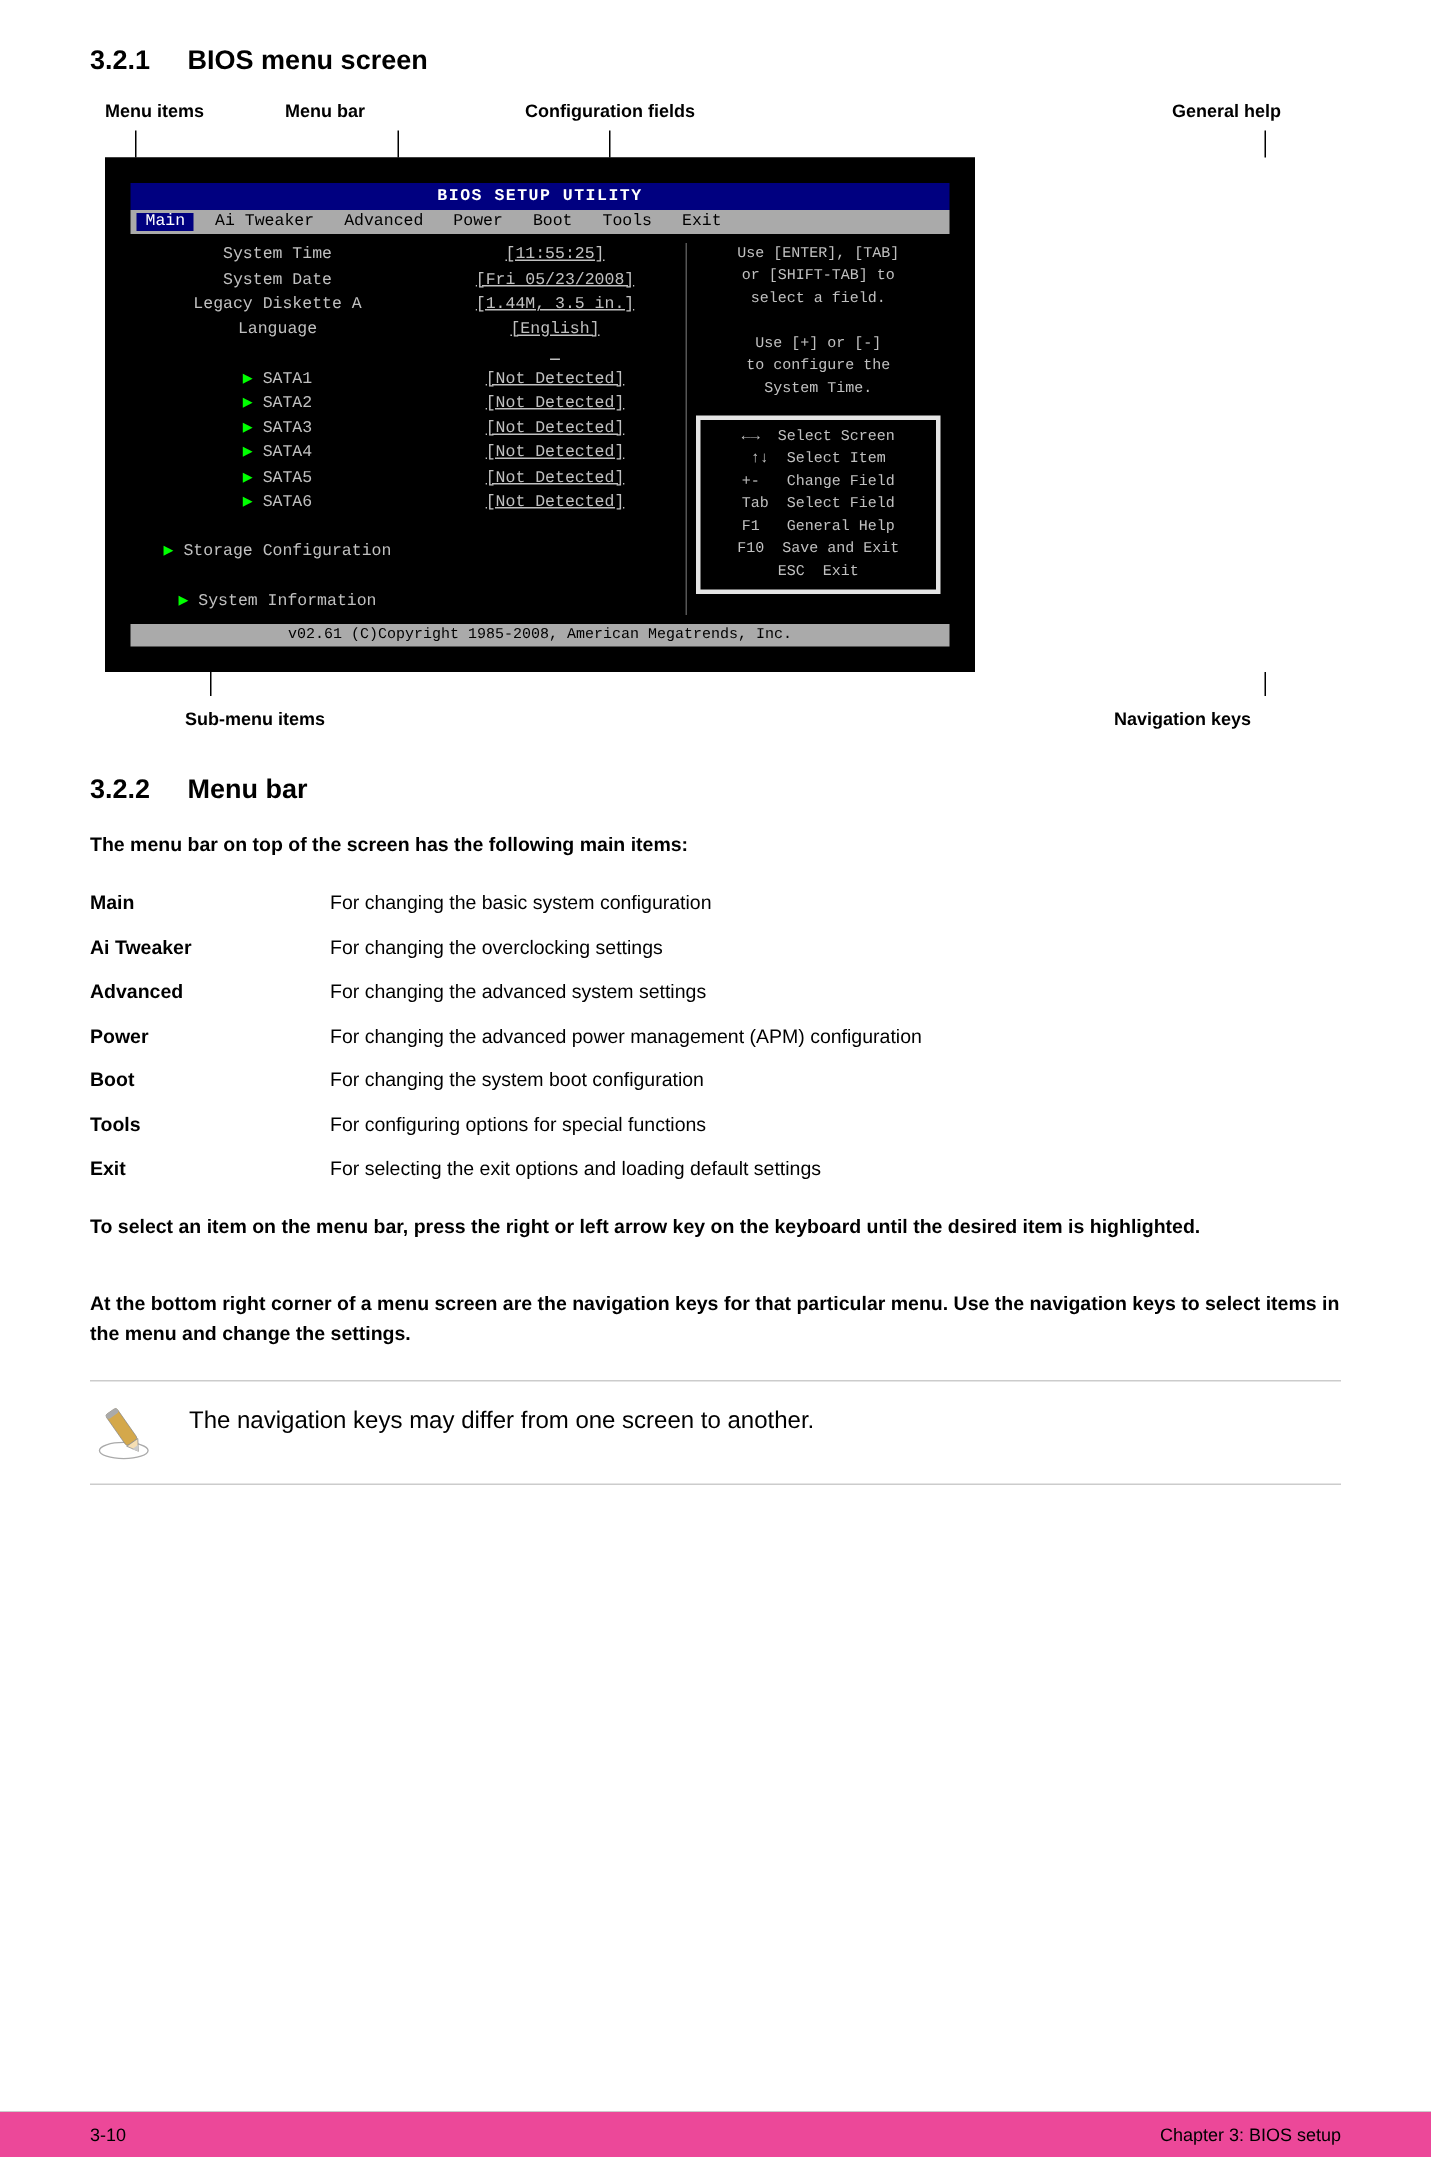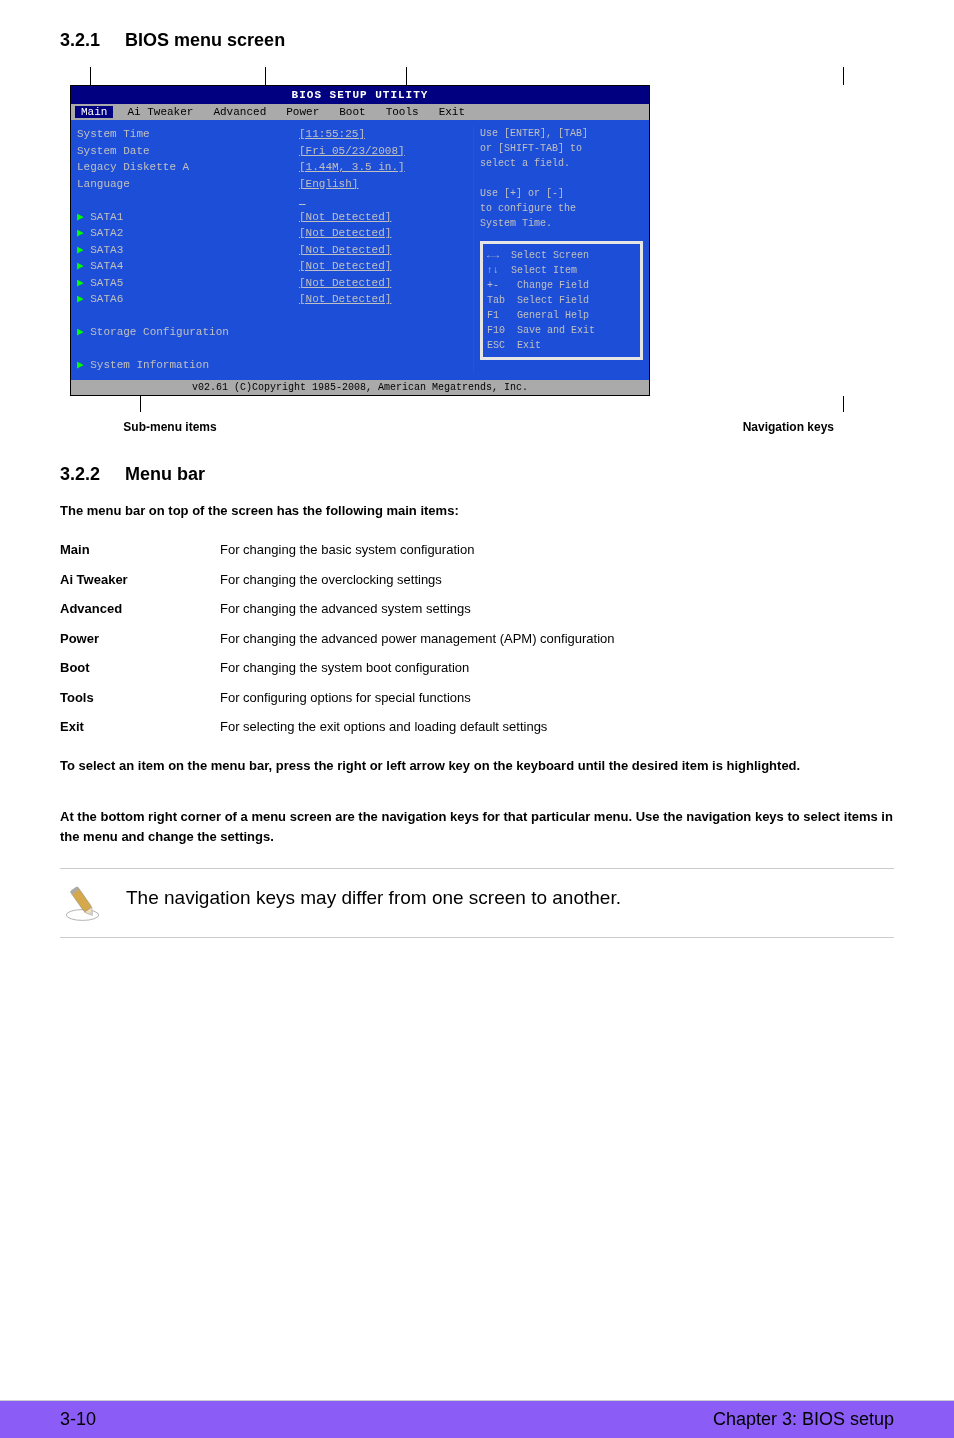--- a/index.html
+++ b/index.html
@@ -33,25 +33,25 @@
       padding-left: 10px;
     }
     .label-menu-items { width: 120px; }
     .label-menu-bar { width: 160px; }
     .label-config-fields { width: 220px; }
     .label-general-help { margin-left: auto; margin-right: 40px; }
 
     
     .bios-screen {
       border: 1px solid #000;
-      background: #1d4ed8;
+      background: #000000;
       color: #c0c0c0;
       font-family: 'Courier New', monospace;
       font-size: 11px;
-      padding: 0;
+      padding: 16px;
       width: 580px;
       margin-left: 10px;
     }
     .bios-title-bar {
       text-align: center;
       color: #ffffff;
       padding: 3px 0;
       background: #000080;
       font-weight: bold;
       letter-spacing: 1px;
@@ -71,20 +71,21 @@
       color: #000;
     }
     .bios-menubar .menu-item.active {
       background: #000080;
       color: #ffffff;
     }
     .bios-content {
       display: flex;
       padding: 6px;
       min-height: 200px;
+      text-align: center;
     }
     .bios-left {
       flex: 1;
       color: #c0c0c0;
       font-family: 'Courier New', monospace;
       font-size: 11px;
       line-height: 1.5;
     }
     .bios-center {
       width: 180px;
@@ -171,41 +172,47 @@
       border-bottom: 1px solid #ccc;
       padding: 10px 0;
       margin-top: 20px;
       gap: 16px;
     }
     .note-icon {
       width: 50px;
       flex-shrink: 0;
     }
     .note-text {
-      font-size: 19px;
+      font-size: 16px;
       line-height: 1.6;
       padding-top: 4px;
     }
 
     
     .pencil-svg {
       width: 45px;
       height: 45px;
     }
   </style>
 </head>
 <body>
 
 <h2 class="section-heading">
   <span>3.2.1</span>&nbsp;&nbsp;&nbsp;&nbsp;
   <span>BIOS menu screen</span>
 </h2>
 
 <div class="bios-diagram">
 
+  <div class="diagram-labels-top">
+    <span class="label-menu-items">Menu items</span>
+    <span class="label-menu-bar">Menu bar</span>
+    <span class="label-config-fields">Configuration fields</span>
+    <span class="label-general-help">General help</span>
+  </div>
 
   <div style="display:flex; height:18px; padding-left:10px; align-items:flex-end;">
     <div style="width:50px; border-left:1px solid #000; height:18px; margin-left:20px;"></div>
     <div style="width:1px; border-left:1px solid #000; height:18px; margin-left:125px;"></div>
     <div style="width:1px; border-left:1px solid #000; height:18px; margin-left:140px;"></div>
     <div style="width:1px; border-left:1px solid #000; height:18px; margin-left:auto; margin-right:50px;"></div>
   </div>
 
   <div class="bios-screen">
     <div class="bios-title-bar">BIOS SETUP UTILITY</div>
@@ -340,16 +347,16 @@
           <rect x="20" y="8" width="10" height="4" rx="2" fill="#aaa"></rect>
           <polygon points="20,36 30,36 25,44" fill="#f5deb3" stroke="#888" stroke-width="0.5"></polygon>
           <polygon points="22,40 28,40 25,44" fill="#ccc"></polygon>
         </g>
       </svg>
     </div>
     <div class="note-text">The navigation keys may differ from one screen to another.</div>
   </div>
 </div>
 
-<div style="position:fixed; bottom:0; left:0; right:0; background:#8b5cf6; border-top:1px solid #ccc; display:flex; justify-content:space-between; padding:8px 60px; font-size:18px;">
+<div style="position:fixed; bottom:0; left:0; right:0; background:#ec4899; border-top:1px solid #ccc; display:flex; justify-content:space-between; padding:8px 60px; font-size:12px;">
   <span>3-10</span>
   <span>Chapter 3: BIOS setup</span>
 </div>
 
 </body></html>

